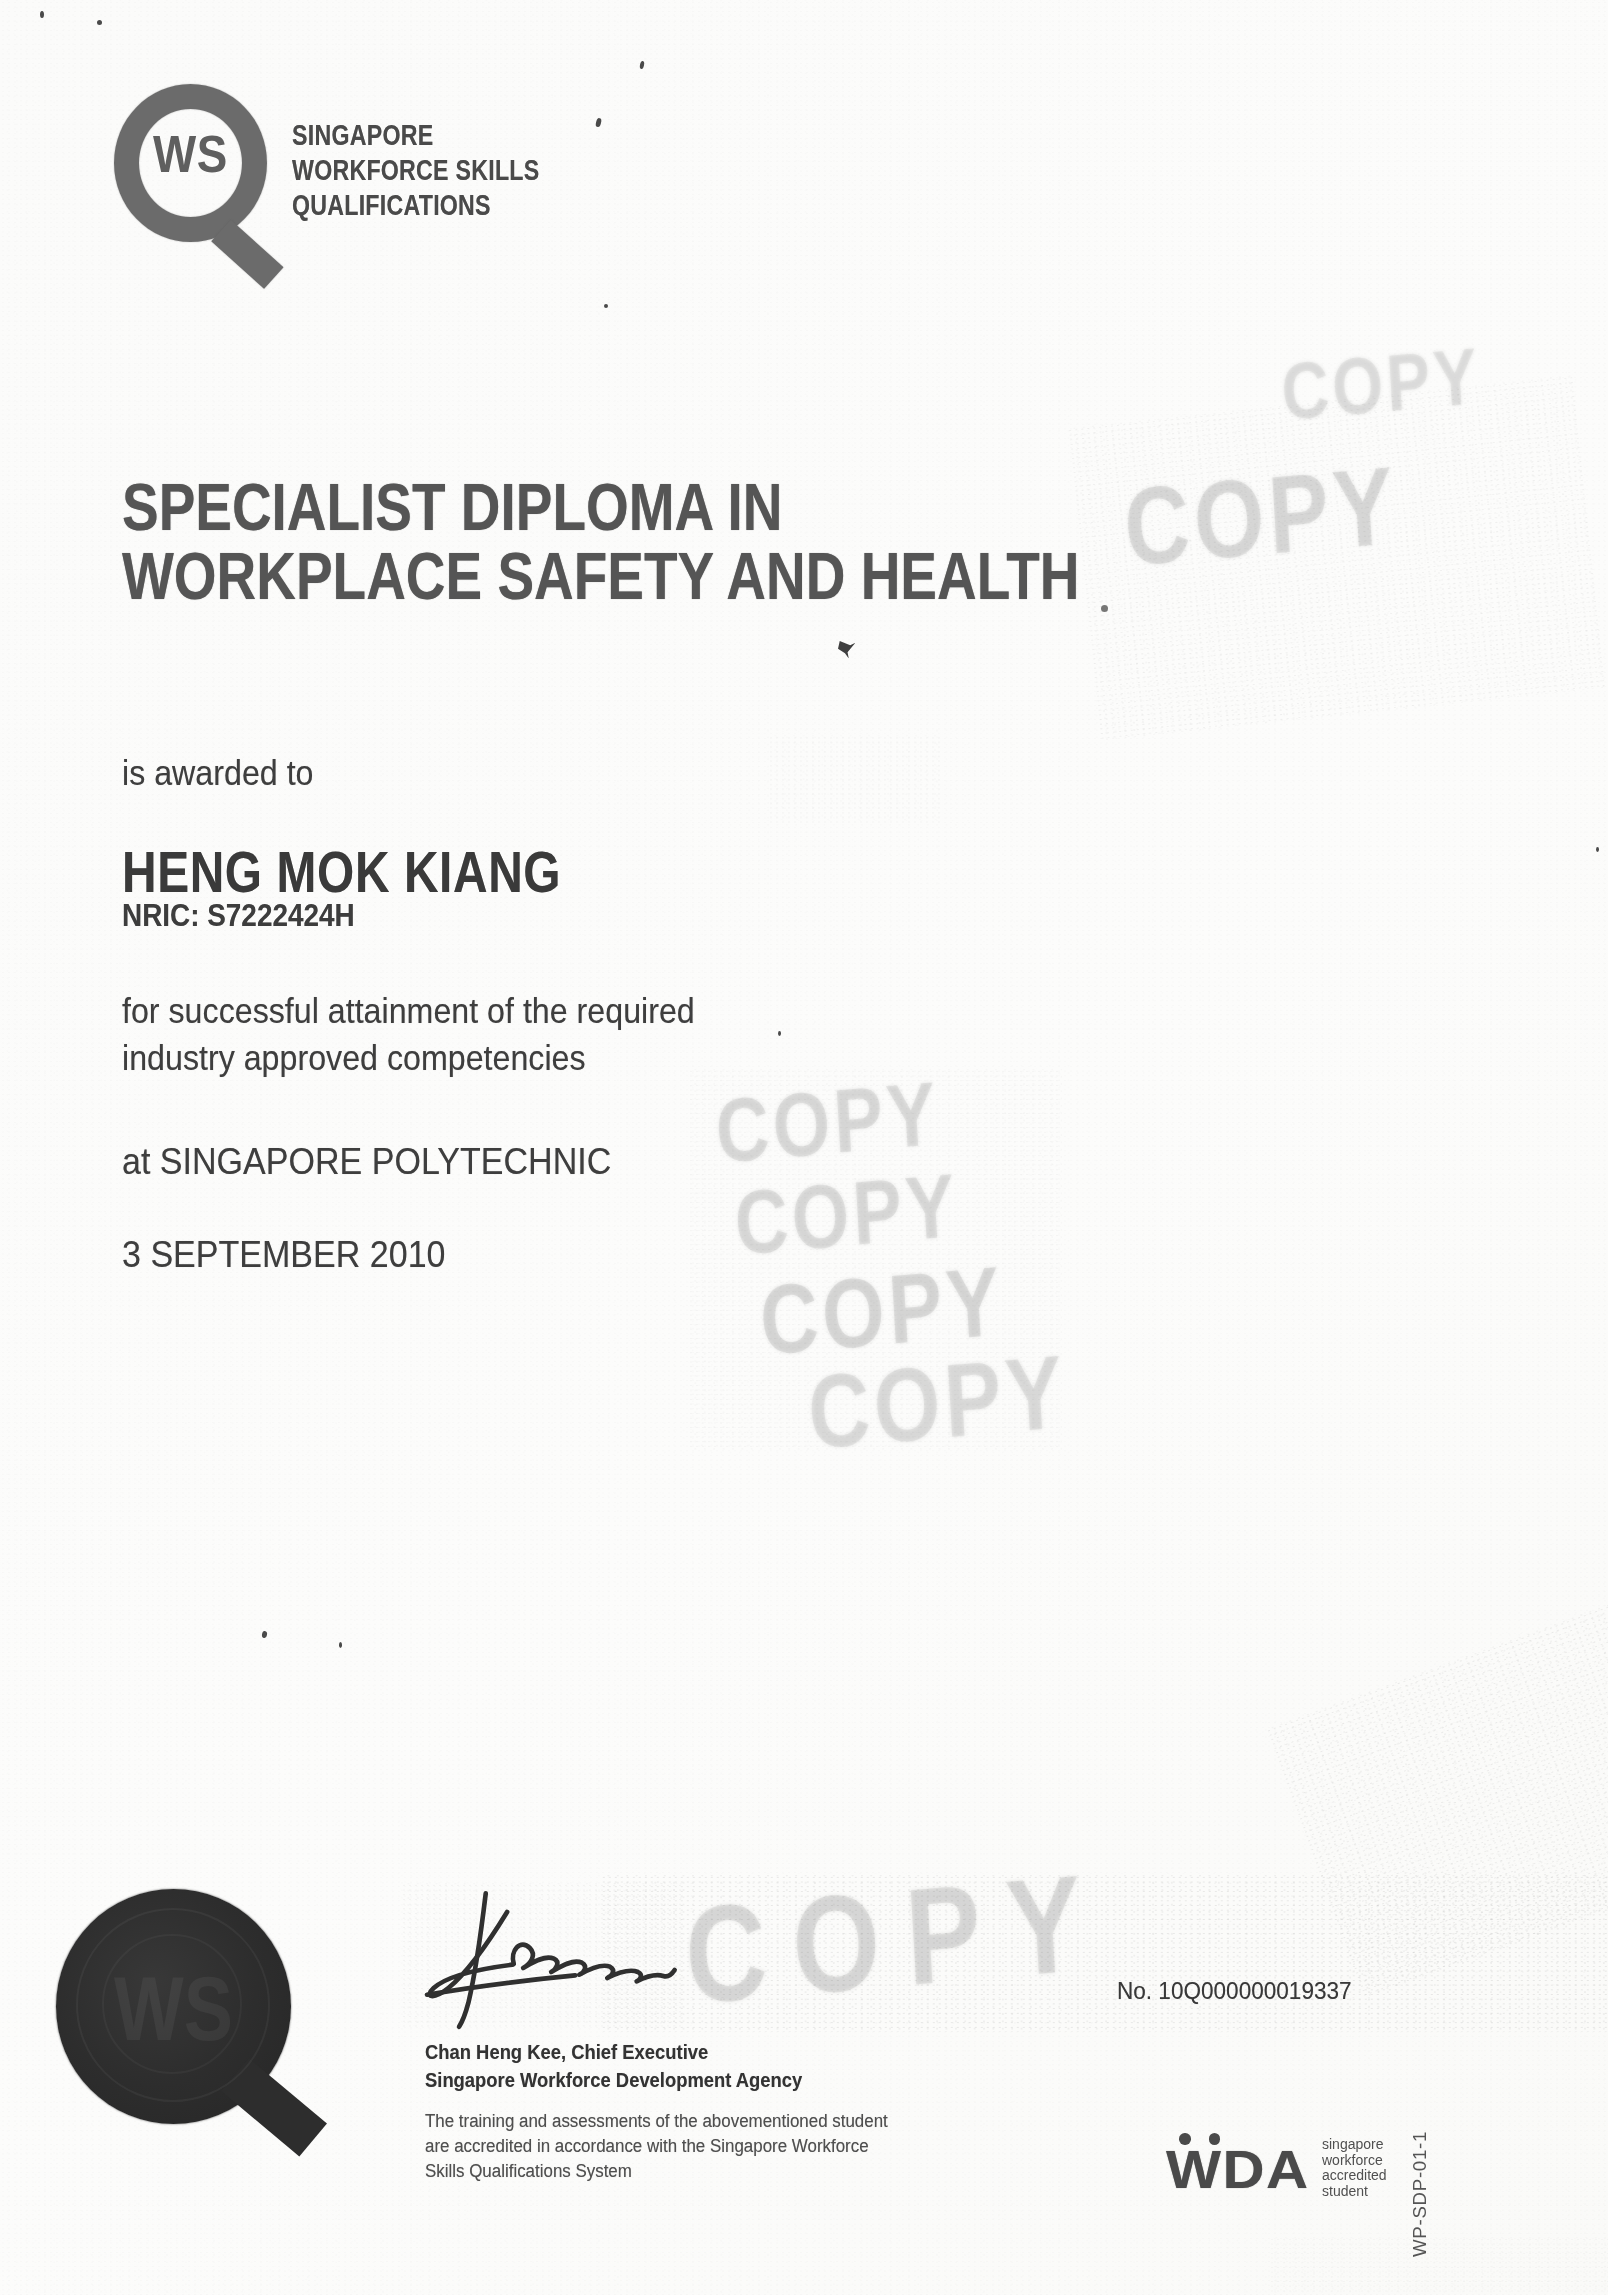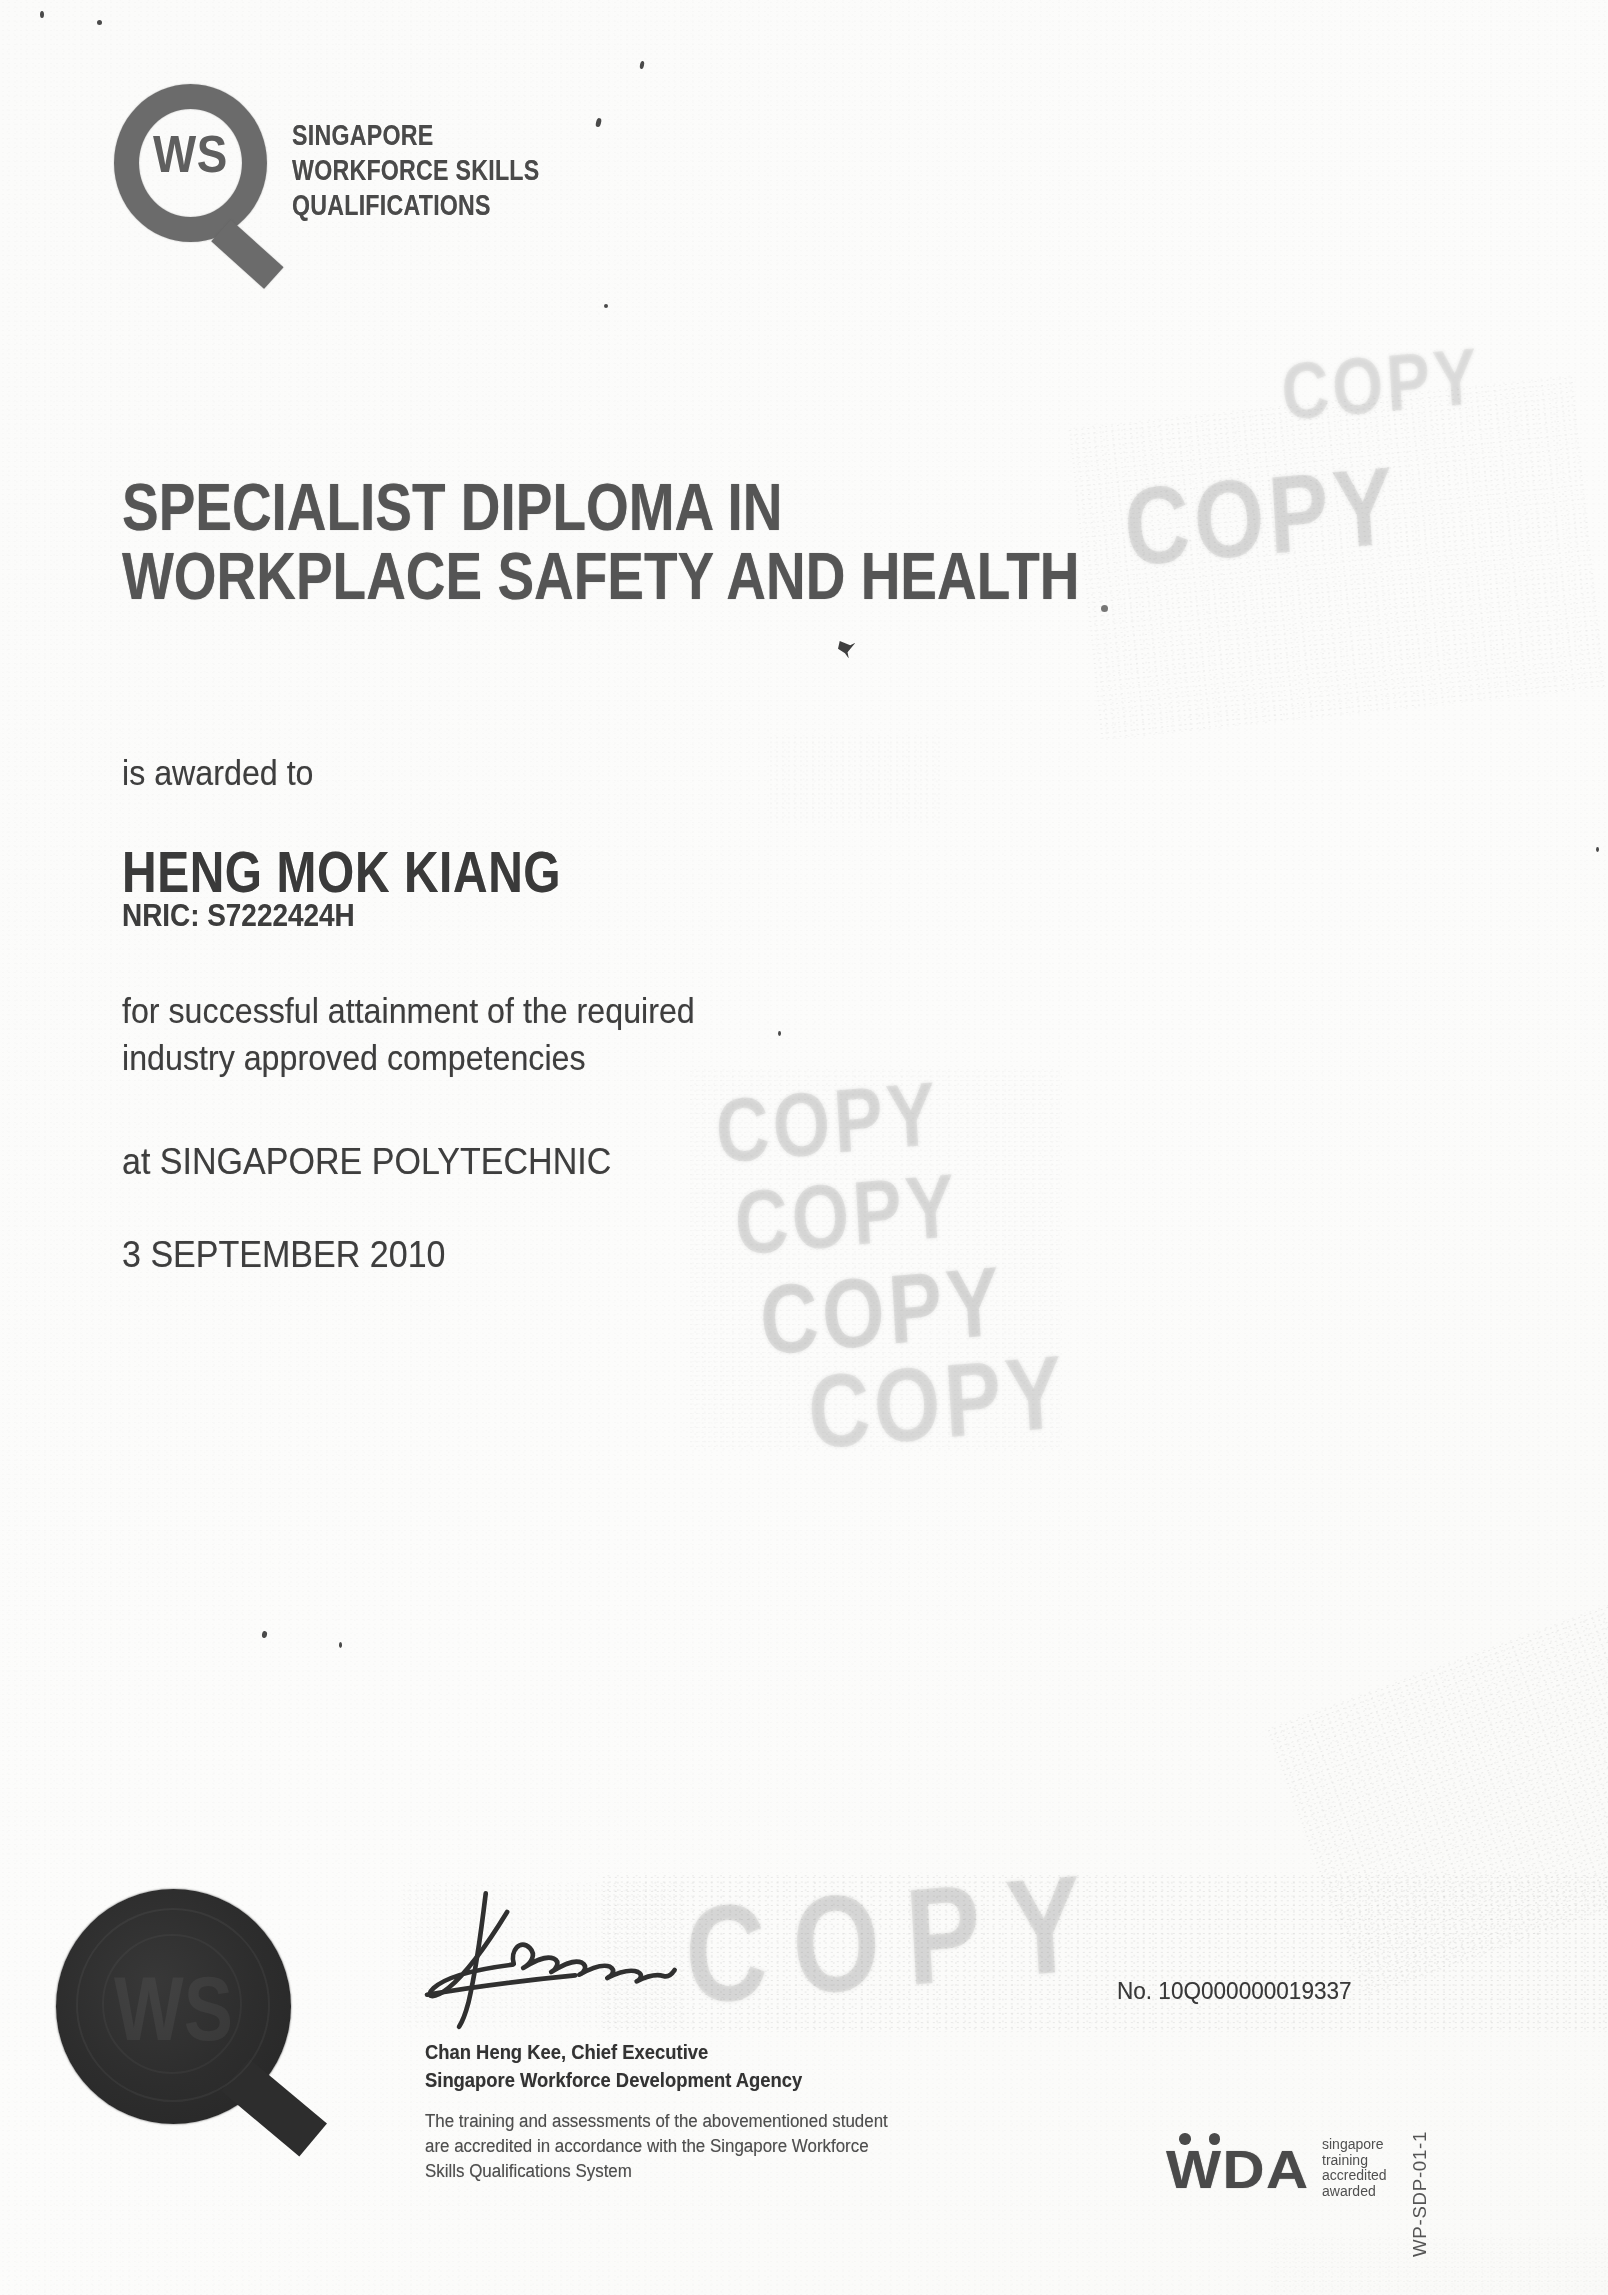--- a/index.html
+++ b/index.html
@@ -208,23 +208,23 @@
     <div>are accredited in accordance with the Singapore Workforce</div>
     <div>Skills Qualifications System</div>
   </div>
 
   <div class="wda">
     <div class="wda-dot d1"></div>
     <div class="wda-dot d2"></div>
     <div class="wda-acronym">WDA</div>
     <div class="wda-word">
       <div>singapore</div>
-      <div>training</div>
+      <div>workforce</div>
       <div>accredited</div>
-      <div>awarded</div>
+      <div>student</div>
     </div>
   </div>
 
   <div class="form-code">WP-SDP-01-1</div>
 
   <div class="speck" style="left:40px;top:10.7px;width:4px;height:7.3px;"></div>
   <div class="speck" style="left:97px;top:20px;width:5.3px;height:5.3px;"></div>
   <div class="speck" style="left:596px;top:118px;width:4.7px;height:9.4px;transform:rotate(15deg);"></div>
   <div class="speck" style="left:640px;top:61px;width:4px;height:8px;transform:rotate(12deg);"></div>
   <div class="speck" style="left:604px;top:304px;width:4px;height:4px;"></div>

